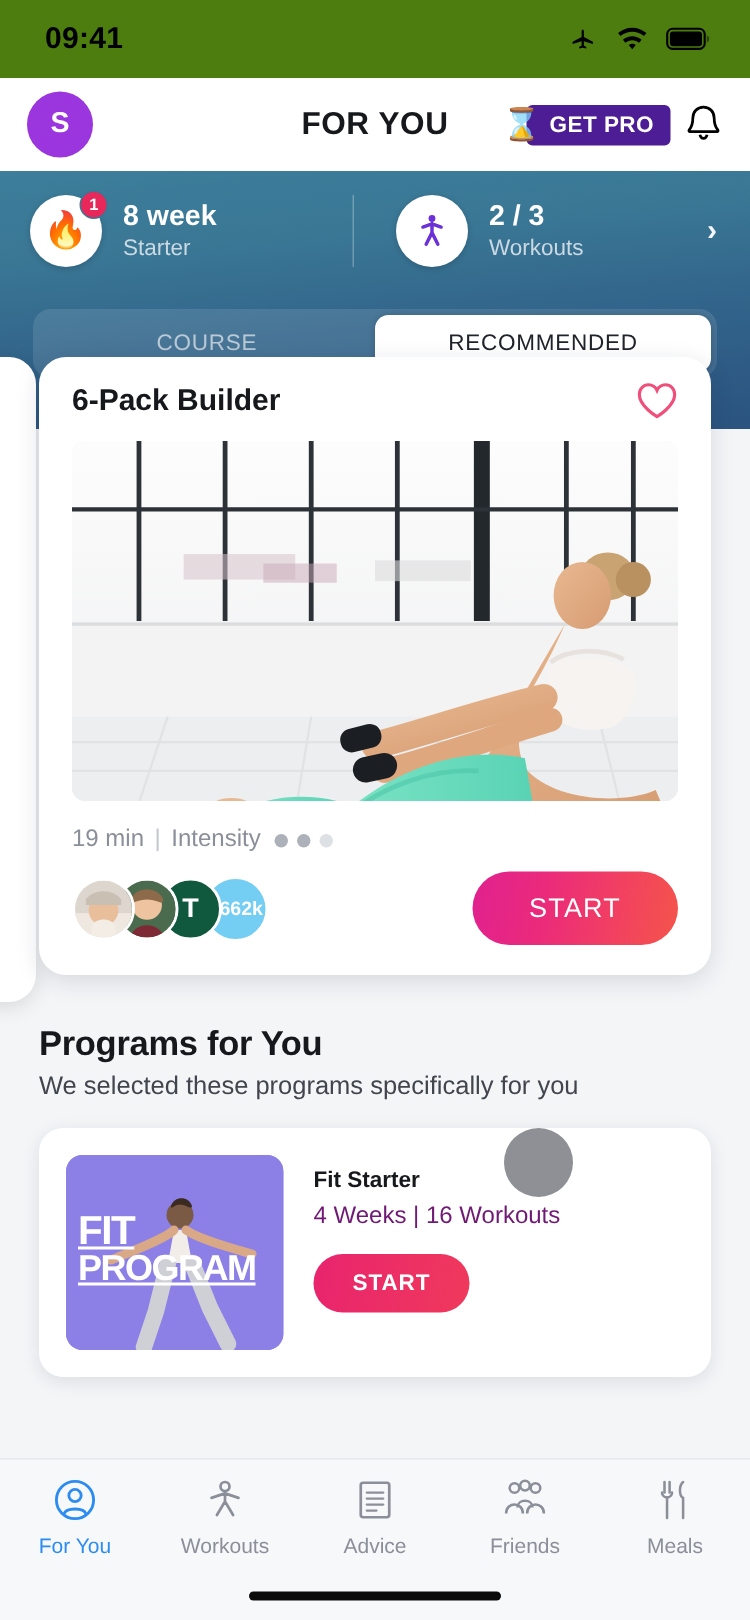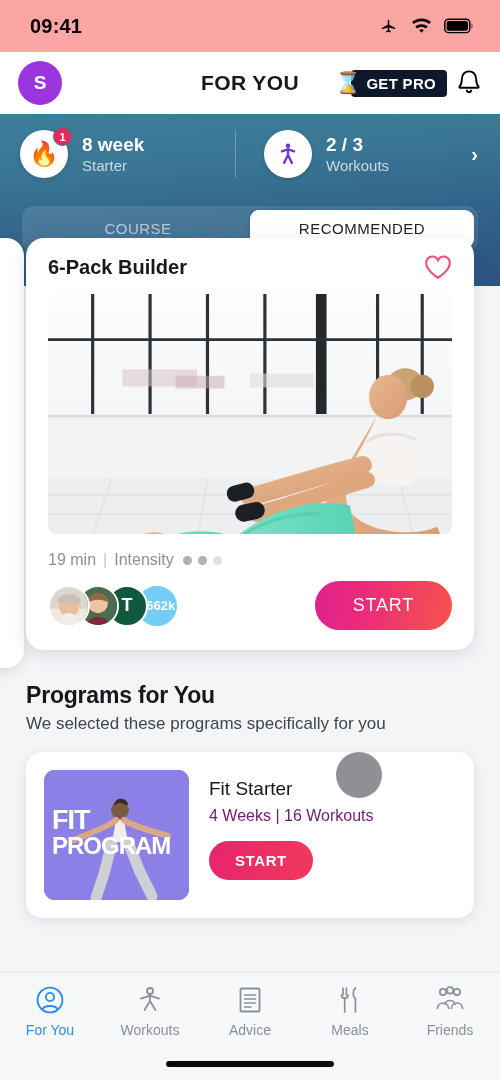--- a/index.html
+++ b/index.html
@@ -7,21 +7,21 @@
   body {
     font-family:"Liberation Sans", sans-serif;
     background:#F4F5F7;
     position:relative;
   }
 
   
   .statusbar {
     height:52px; display:flex; align-items:center;
     justify-content:space-between; padding:0 26px 0 30px;
-    background:#fca5a5;
+    background:#4d7c0f;
   }
   .status-time { font-size:20px; font-weight:700; color:#000; letter-spacing:.2px; }
   .status-icons { display:flex; align-items:center; gap:11px; }
 
   
   .header {
     height:62px; background:#fff; display:flex; align-items:center;
     padding:0 18px; position:relative;
   }
   .avatar-btn {
@@ -34,21 +34,21 @@
     position:absolute; left:0; right:0; text-align:center;
     font-size:21px; font-weight:800; color:#17181C; letter-spacing:.4px;
     pointer-events:none;
   }
   .header-right {
     margin-left:auto; display:flex; align-items:center; gap:9px; z-index:2;
   }
   .pro-wrap { position:relative; display:flex; align-items:center; }
   .pro-emoji { font-size:21px; position:relative; z-index:3; margin-right:-10px; }
   .pro-pill {
-    background:#0f172a; color:#fff; font-size:15px; font-weight:800;
+    background:#4c1d95; color:#fff; font-size:15px; font-weight:800;
     padding:5px 11px 5px 15px; border-radius:4px; letter-spacing:.3px;
   }
   .bell { width:26px; height:28px; }
 
   
   .banner {
     height:172px;
     background:linear-gradient(175deg,#3C7E9B 0%,#3A7795 28%,#33678C 55%,#2E5B85 80%,#2B5480 100%);
     position:relative; overflow:hidden;
   }
@@ -154,25 +154,25 @@
     box-shadow:0 3px 12px rgba(20,30,60,.10); padding:18px;
     display:flex; gap:20px; align-items:flex-start;
   }
   .prog-thumb {
     width:145px; height:130px; border-radius:11px; background:#8C80E6;
     position:relative; overflow:hidden; flex:0 0 auto;
   }
   .prog-thumb svg { position:absolute; inset:0; width:100%; height:100%; }
   .thumb-txt {
     position:absolute; left:8px; top:38px; color:#fff; font-weight:800;
-    font-size:27px; line-height:.96; letter-spacing:-1px; z-index:2;
+    font-size:27px; line-height:.96; letter-spacing:-1px; z-index:2;text-decoration:underline;
   }
   .thumb-txt .l2 { font-size:24px; display:block; }
   .prog-info { padding-top:8px; flex:1; }
-  .prog-name { font-size:19px; font-weight:400; color:#17181C; }
+  .prog-name { font-size:15px; font-weight:700; color:#17181C; }
   .prog-meta { font-size:16px; color:#701a75; margin-top:7px; }
   .prog-start {
     margin-top:16px; display:inline-block;
     background:linear-gradient(100deg,#E8246E 0%,#F0395C 100%);
     color:#fff; font-size:15px; font-weight:700; letter-spacing:.6px;
     padding:11px 26px; border-radius:22px; border:none;
   }
 
   
   .cursor {
@@ -462,43 +462,43 @@
           <line x1="8.5" y1="18" x2="19.5" y2="18"></line>
           <line x1="8.5" y1="22" x2="15" y2="22"></line>
         </g>
       </svg>
     </span>
     <span class="nav-lbl">Advice</span>
   </div>
 
   <div class="nav-item">
     <span class="nav-ico">
-      <svg width="26" height="30" viewBox="0 0 26 30">
-        <g stroke="#8A8F99" stroke-width="1.7" stroke-linecap="round" fill="none">
-          <line x1="6" y1="3" x2="6" y2="10"></line>
-          <line x1="9.4" y1="3" x2="9.4" y2="10"></line>
-          <path d="M4.4 10 C4.4 13 7.7 13.4 7.7 13.4 L7.7 27"></path>
-          <path d="M11 10 C11 13 7.7 13.4 7.7 13.4"></path>
-          <path d="M18.4 3 C15.6 5.4 15.6 12 18.4 13.6 L18.4 27"></path>
-        </g>
-      </svg>
-    </span>
-    <span class="nav-lbl">Meals</span>
-  </div>
-
-  <div class="nav-item">
-    <span class="nav-ico">
       <svg width="32" height="30" viewBox="0 0 32 30">
         <g stroke="#8A8F99" stroke-width="1.7" fill="none">
           <circle cx="9" cy="7" r="3.2"></circle>
           <circle cx="16" cy="5.4" r="3.2"></circle>
           <circle cx="23" cy="7" r="3.2"></circle>
           <path d="M3.4 24 C3.4 16 14.6 16 14.6 24"></path>
           <path d="M17.4 24 C17.4 16 28.6 16 28.6 24"></path>
           <path d="M11 20 C11 14 21 14 21 20"></path>
         </g>
       </svg>
     </span>
     <span class="nav-lbl">Friends</span>
   </div>
 
+  <div class="nav-item">
+    <span class="nav-ico">
+      <svg width="26" height="30" viewBox="0 0 26 30">
+        <g stroke="#8A8F99" stroke-width="1.7" stroke-linecap="round" fill="none">
+          <line x1="6" y1="3" x2="6" y2="10"></line>
+          <line x1="9.4" y1="3" x2="9.4" y2="10"></line>
+          <path d="M4.4 10 C4.4 13 7.7 13.4 7.7 13.4 L7.7 27"></path>
+          <path d="M11 10 C11 13 7.7 13.4 7.7 13.4"></path>
+          <path d="M18.4 3 C15.6 5.4 15.6 12 18.4 13.6 L18.4 27"></path>
+        </g>
+      </svg>
+    </span>
+    <span class="nav-lbl">Meals</span>
+  </div>
+
   <div class="home-ind"></div>
 </div>
 
 </body></html>

